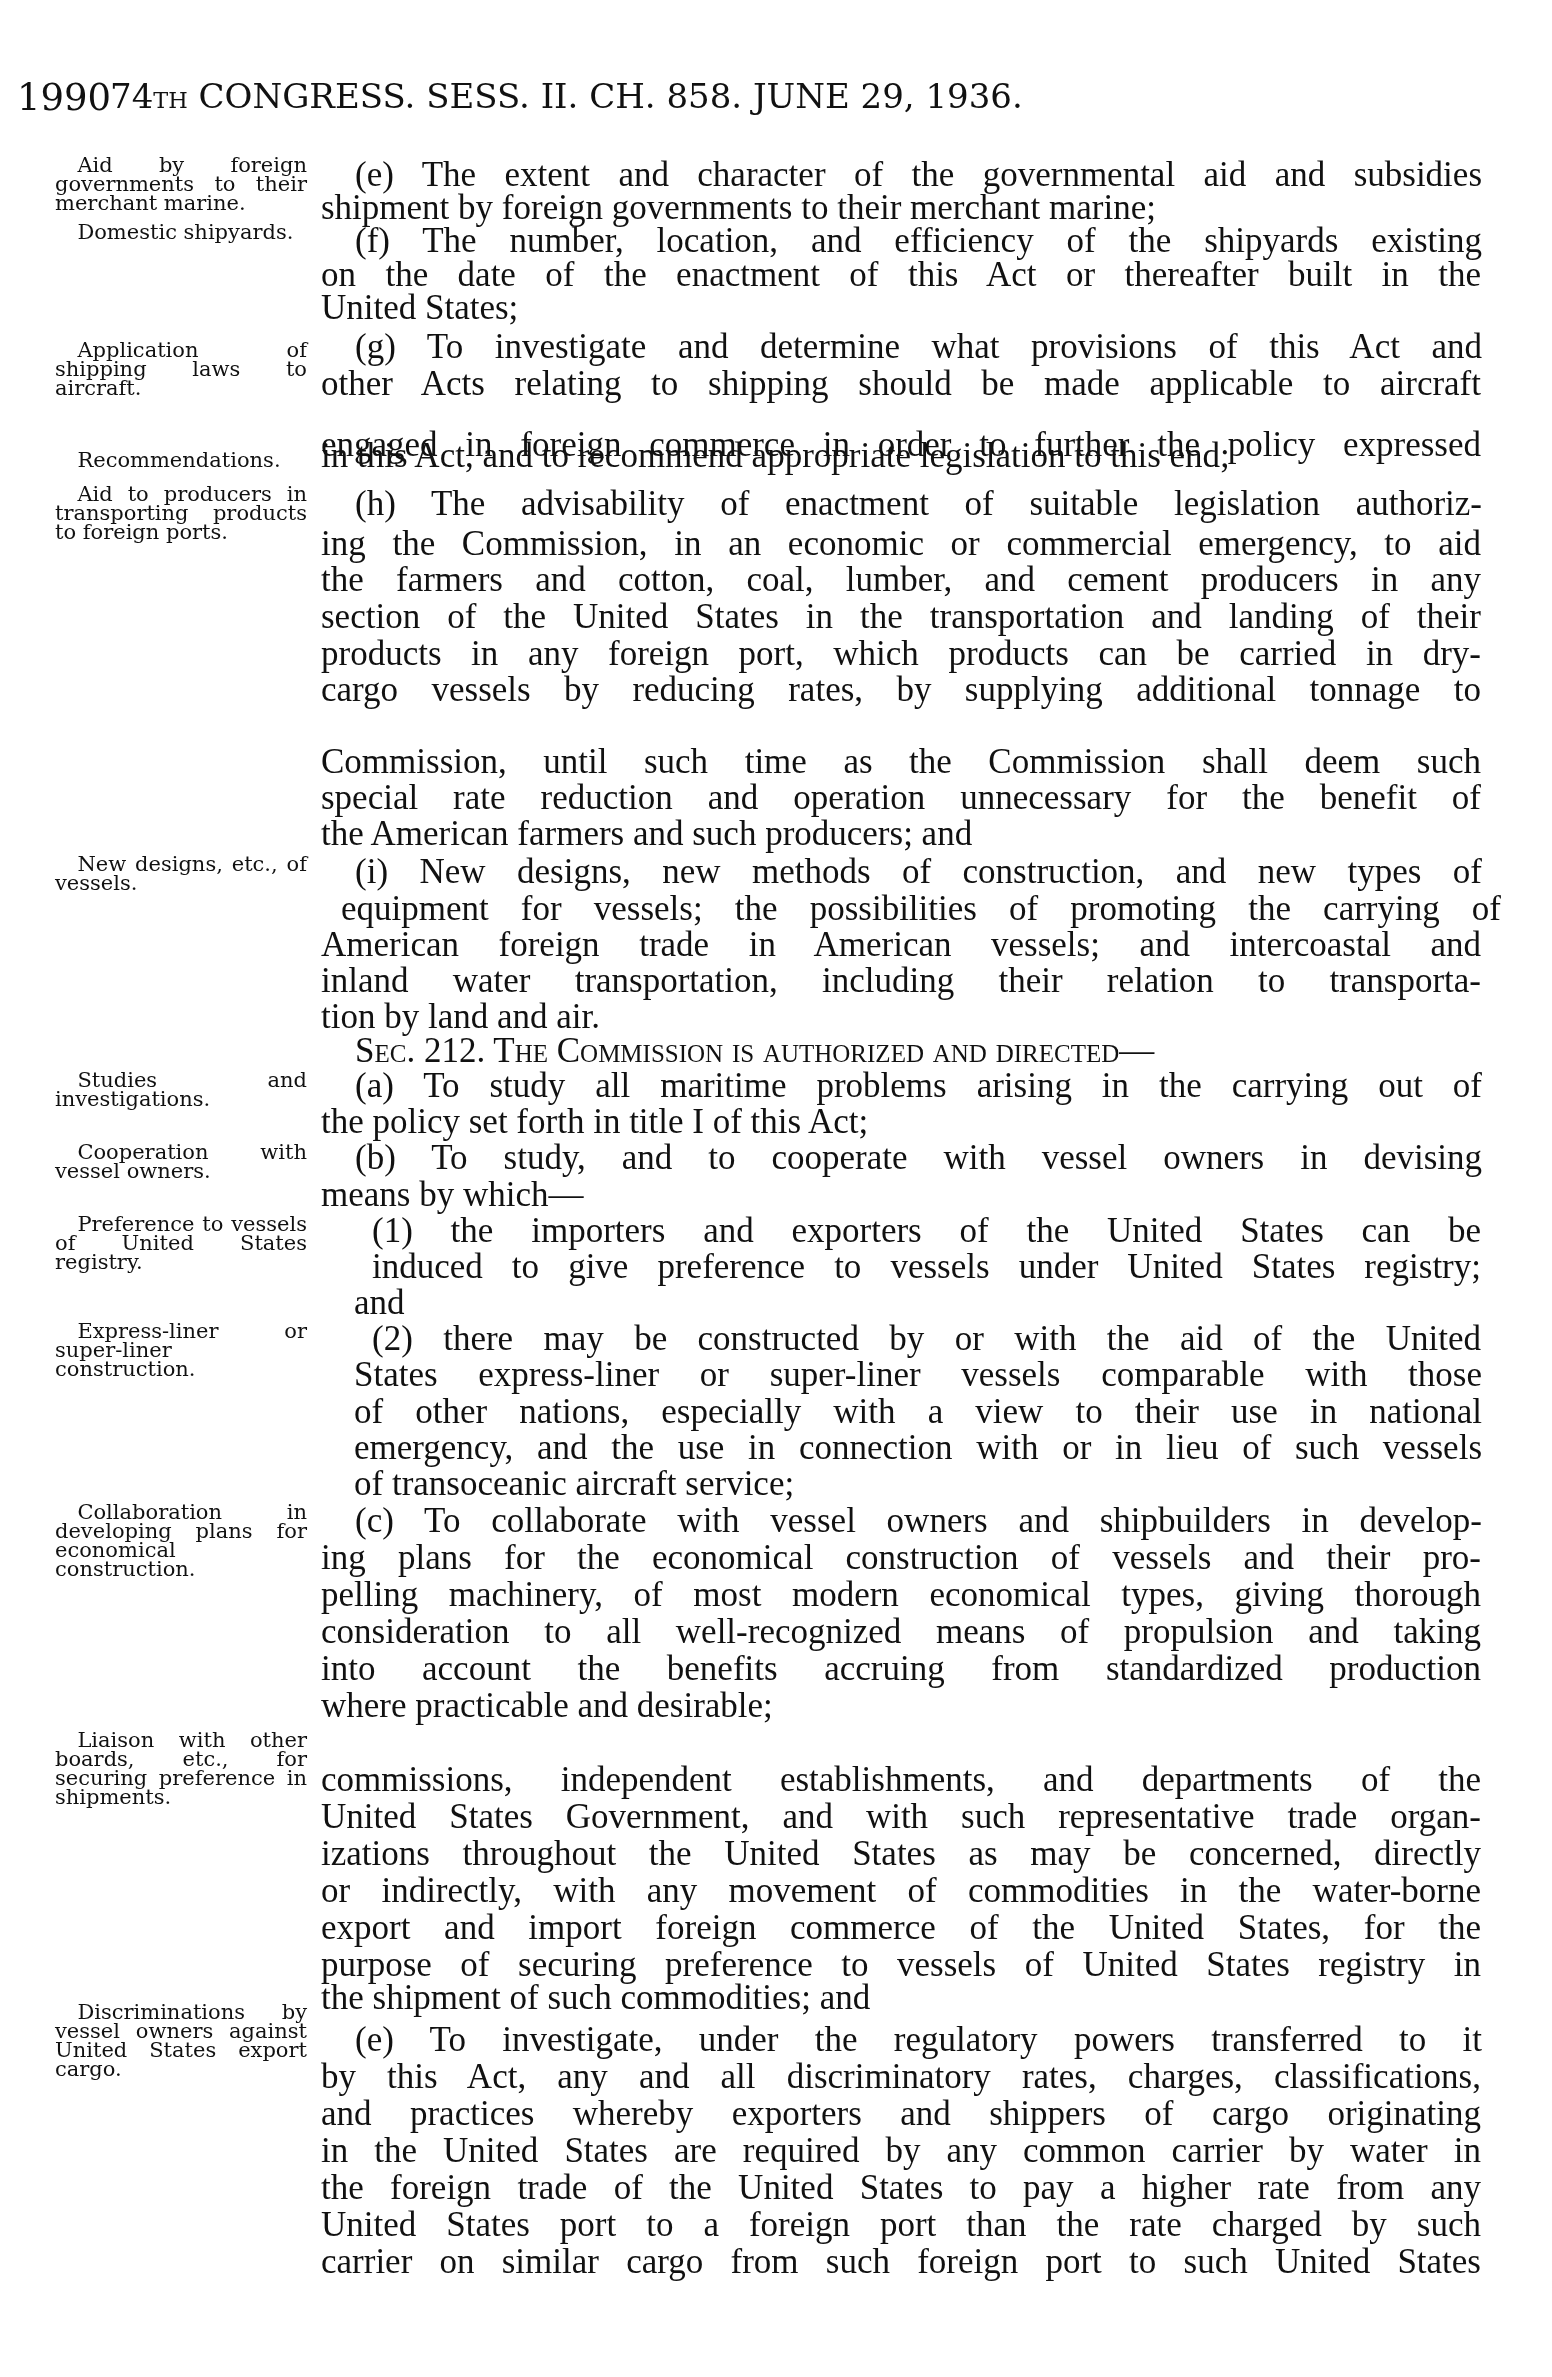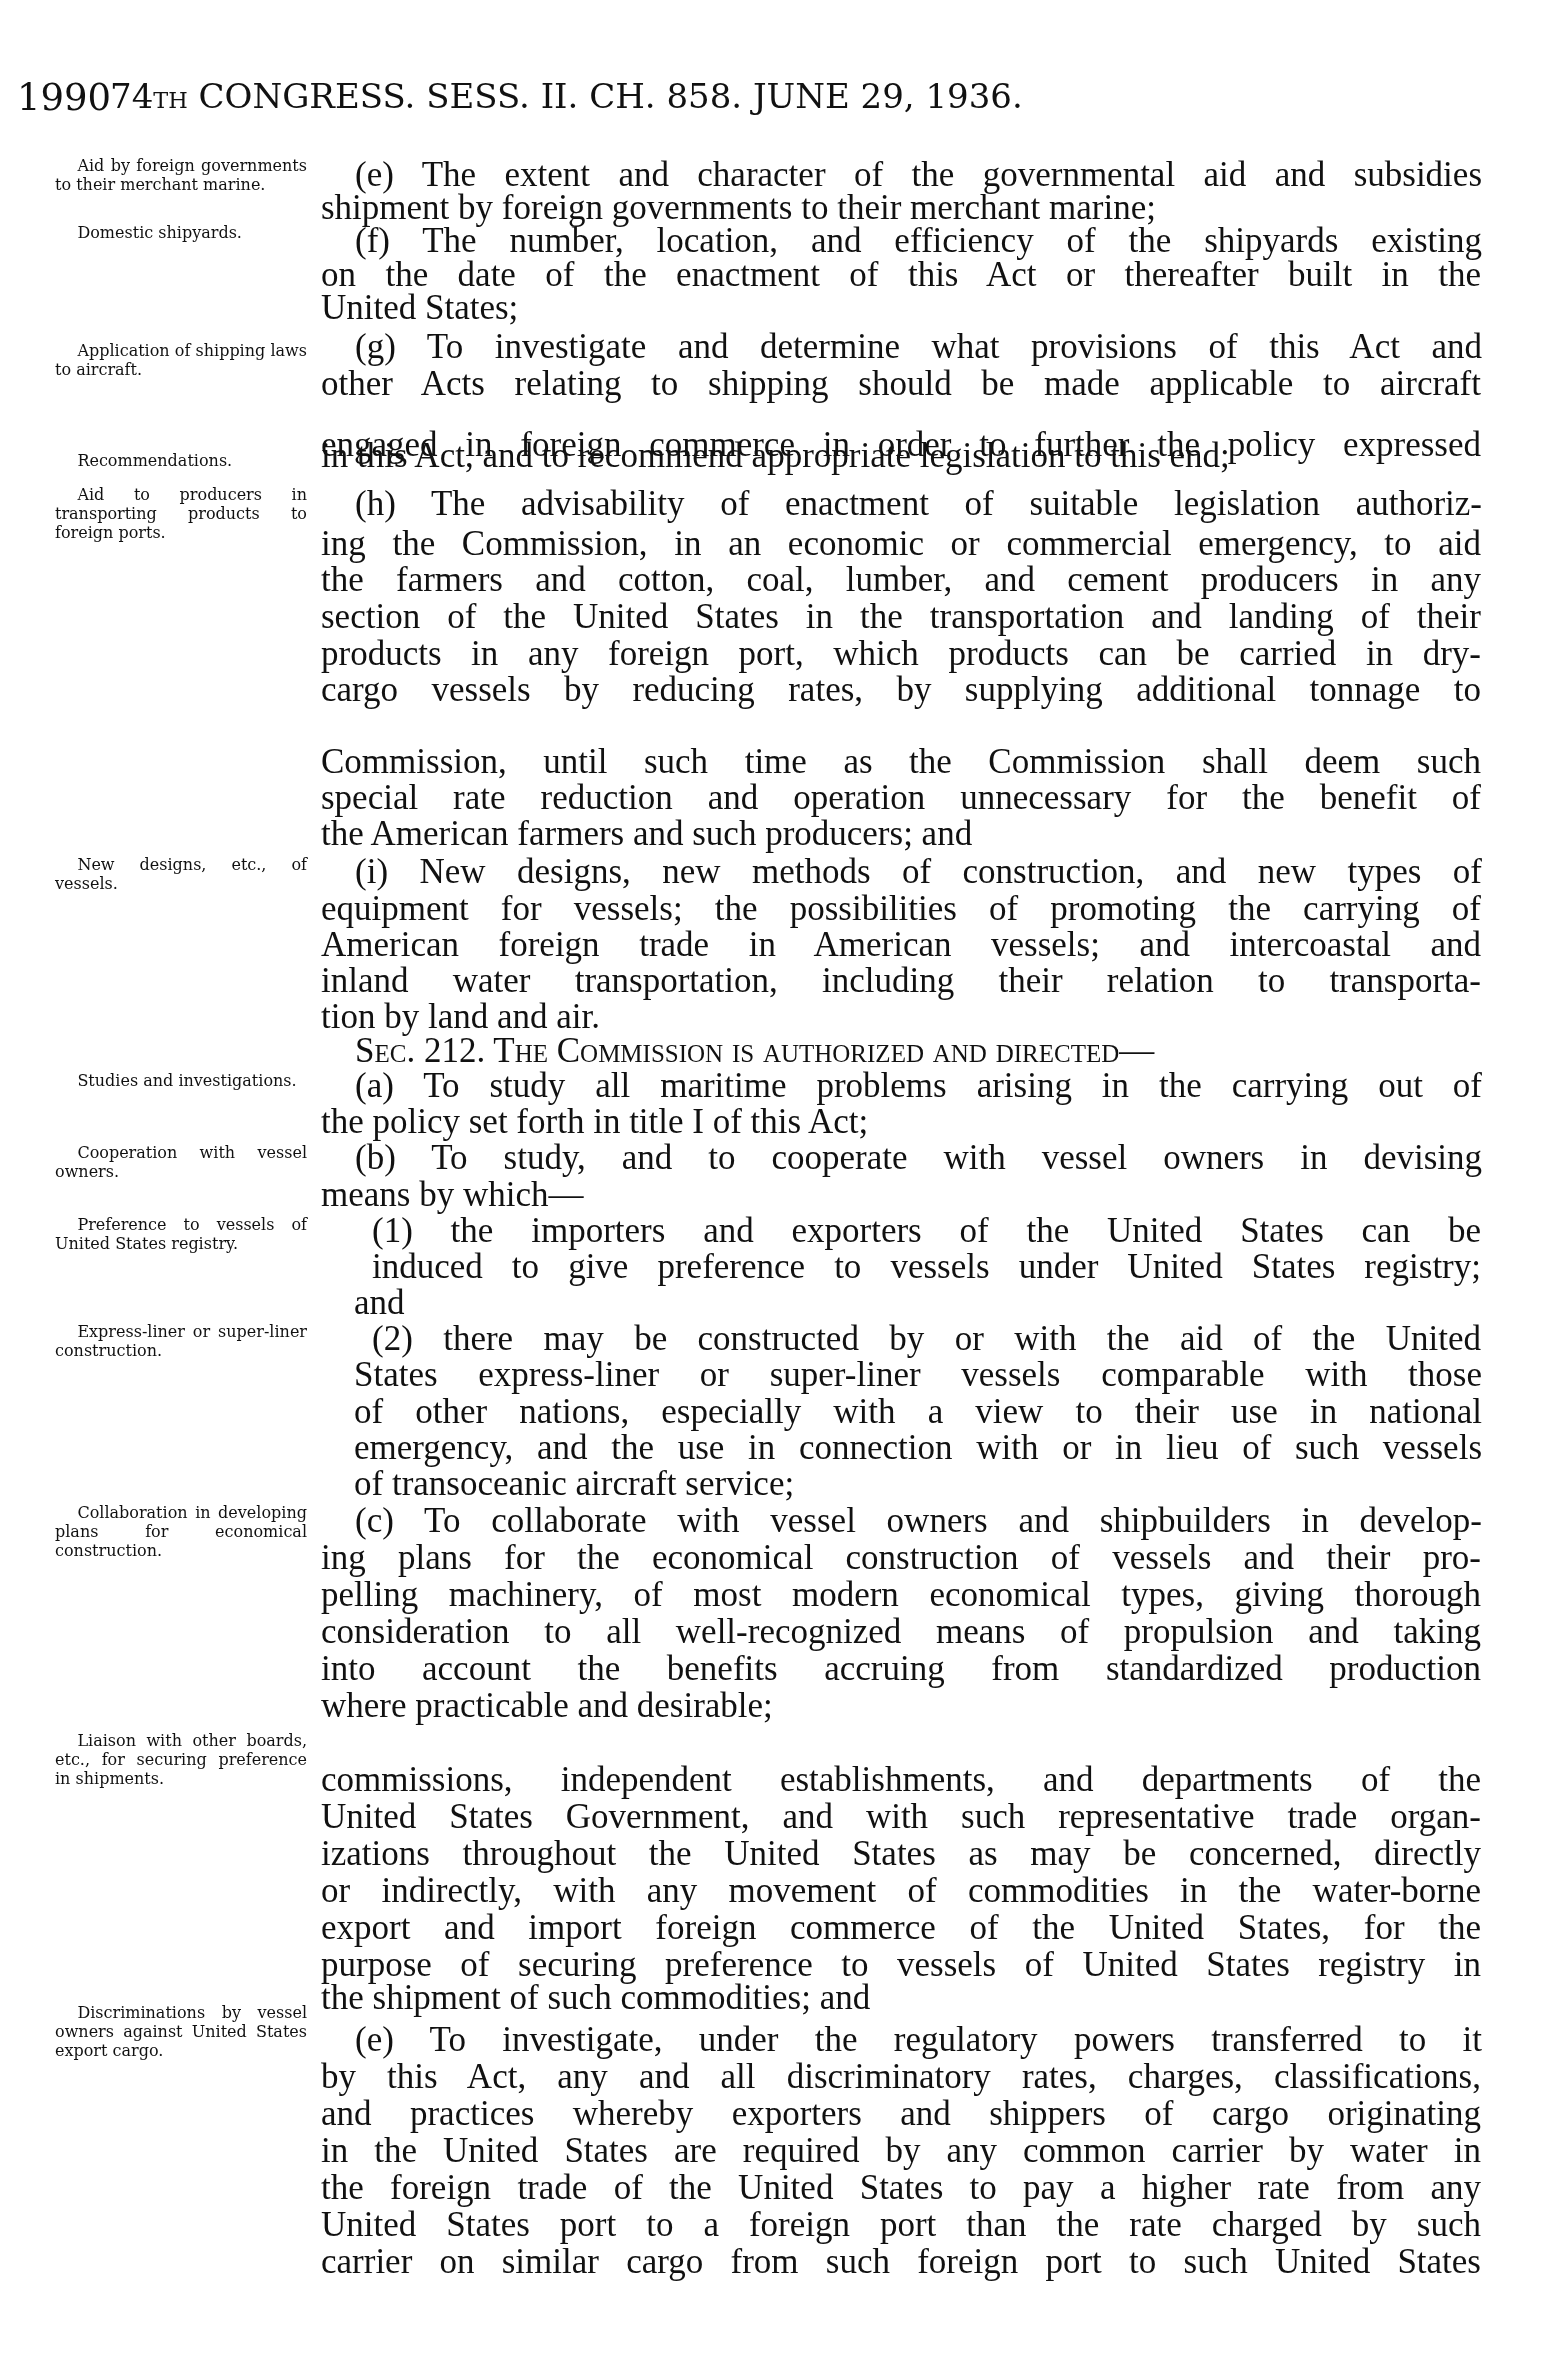--- a/index.html
+++ b/index.html
@@ -2,21 +2,21 @@
 <html style="font-size:13.8px"><head>
 <meta charset="utf-8">
 <style>
   html, body { margin: 0; padding: 0; background: #ffffff; }
   body { width: 1552px; height: 2377px; position: relative; overflow: hidden; color: #111; }
   .page { position: absolute; left: 0; top: 0; width: 1552px; height: 2377px; }
   .hdr { position: absolute; top: 76px; font-family: "DejaVu Serif", serif; font-size: 37px; letter-spacing: 0px; white-space: nowrap; }
   .hdr-num { left: 17px; }
   .hdr-title { left: 110px; font-size: 34px; }
   .hdr-title .sm { font-size: 22.4px; }
-  .margin { position: absolute; left: 55px; width: 252px; font-family: "DejaVu Serif", serif; font-size: 16px; line-height: 19px; text-align: justify; text-align-last: left; }
+  .margin { position: absolute; left: 55px; width: 252px; font-family: "DejaVu Serif", serif; font-size: 21px; line-height: 19px; text-align: justify; text-align-last: left; }
   .margin .in { display: block; text-indent: 22.4px; }
   .line { position: absolute; font-family: "Liberation Serif", serif; font-size: 35px; white-space: nowrap; line-height: 34px; height: 34px; }
   .full { left: 321px; width: 1160px; text-align: justify; text-align-last: justify; }
   .last { left: 321px; text-align: left; }
   .ind1 { left: 355px; }
   .ind1.full { width: 1127px; }
   .hang { left: 372px; }
   .hang.full { width: 1109px; }
   .sc { font-variant: small-caps; }
 </style>
@@ -80,21 +80,21 @@
   <div class="line ind1 full" style="top:487px;">(h) The advisability of enactment of suitable legislation authoriz-</div>
   <div class="line full" style="top:527px;">ing the Commission, in an economic or commercial emergency, to aid</div>
   <div class="line full" style="top:563px;">the farmers and cotton, coal, lumber, and cement producers in any</div>
   <div class="line full" style="top:600px;">section of the United States in the transportation and landing of their</div>
   <div class="line full" style="top:637px;">products in any foreign port, which products can be carried in dry-</div>
   <div class="line full" style="top:673px;">cargo vessels by reducing rates, by supplying additional tonnage to</div>
   <div class="line full" style="top:745px;">Commission, until such time as the Commission shall deem such</div>
   <div class="line full" style="top:781px;">special rate reduction and operation unnecessary for the benefit of</div>
   <div class="line last" style="top:817px;">the American farmers and such producers; and</div>
   <div class="line ind1 full" style="top:855px;">(i) New designs, new methods of construction, and new types of</div>
-  <div class="line full" style="top:892px;">equipment for vessels; the possibilities of promoting the carrying of</div>
+  <div class="line full" style="top:892px;margin-left:20px;">equipment for vessels; the possibilities of promoting the carrying of</div>
   <div class="line full" style="top:928px;">American foreign trade in American vessels; and intercoastal and</div>
   <div class="line full" style="top:964px;">inland water transportation, including their relation to transporta-</div>
   <div class="line last" style="top:1000px;">tion by land and air.</div>
   <div class="line ind1 last" style="top:1034px;"><span class="sc">Sec. 212. The Commission is authorized and directed—</span></div>
   <div class="line ind1 full" style="top:1069px;">(a) To study all maritime problems arising in the carrying out of</div>
   <div class="line last" style="top:1105px;">the policy set forth in title I of this Act;</div>
   <div class="line ind1 full" style="top:1141px;">(b) To study, and to cooperate with vessel owners in devising</div>
   <div class="line last" style="top:1178px;">means by which—</div>
   <div class="line full" style="top:1214px; left:372px; width:1109px;">(1) the importers and exporters of the United States can be</div>
   <div class="line hang full" style="top:1250px;">induced to give preference to vessels under United States registry;</div>

